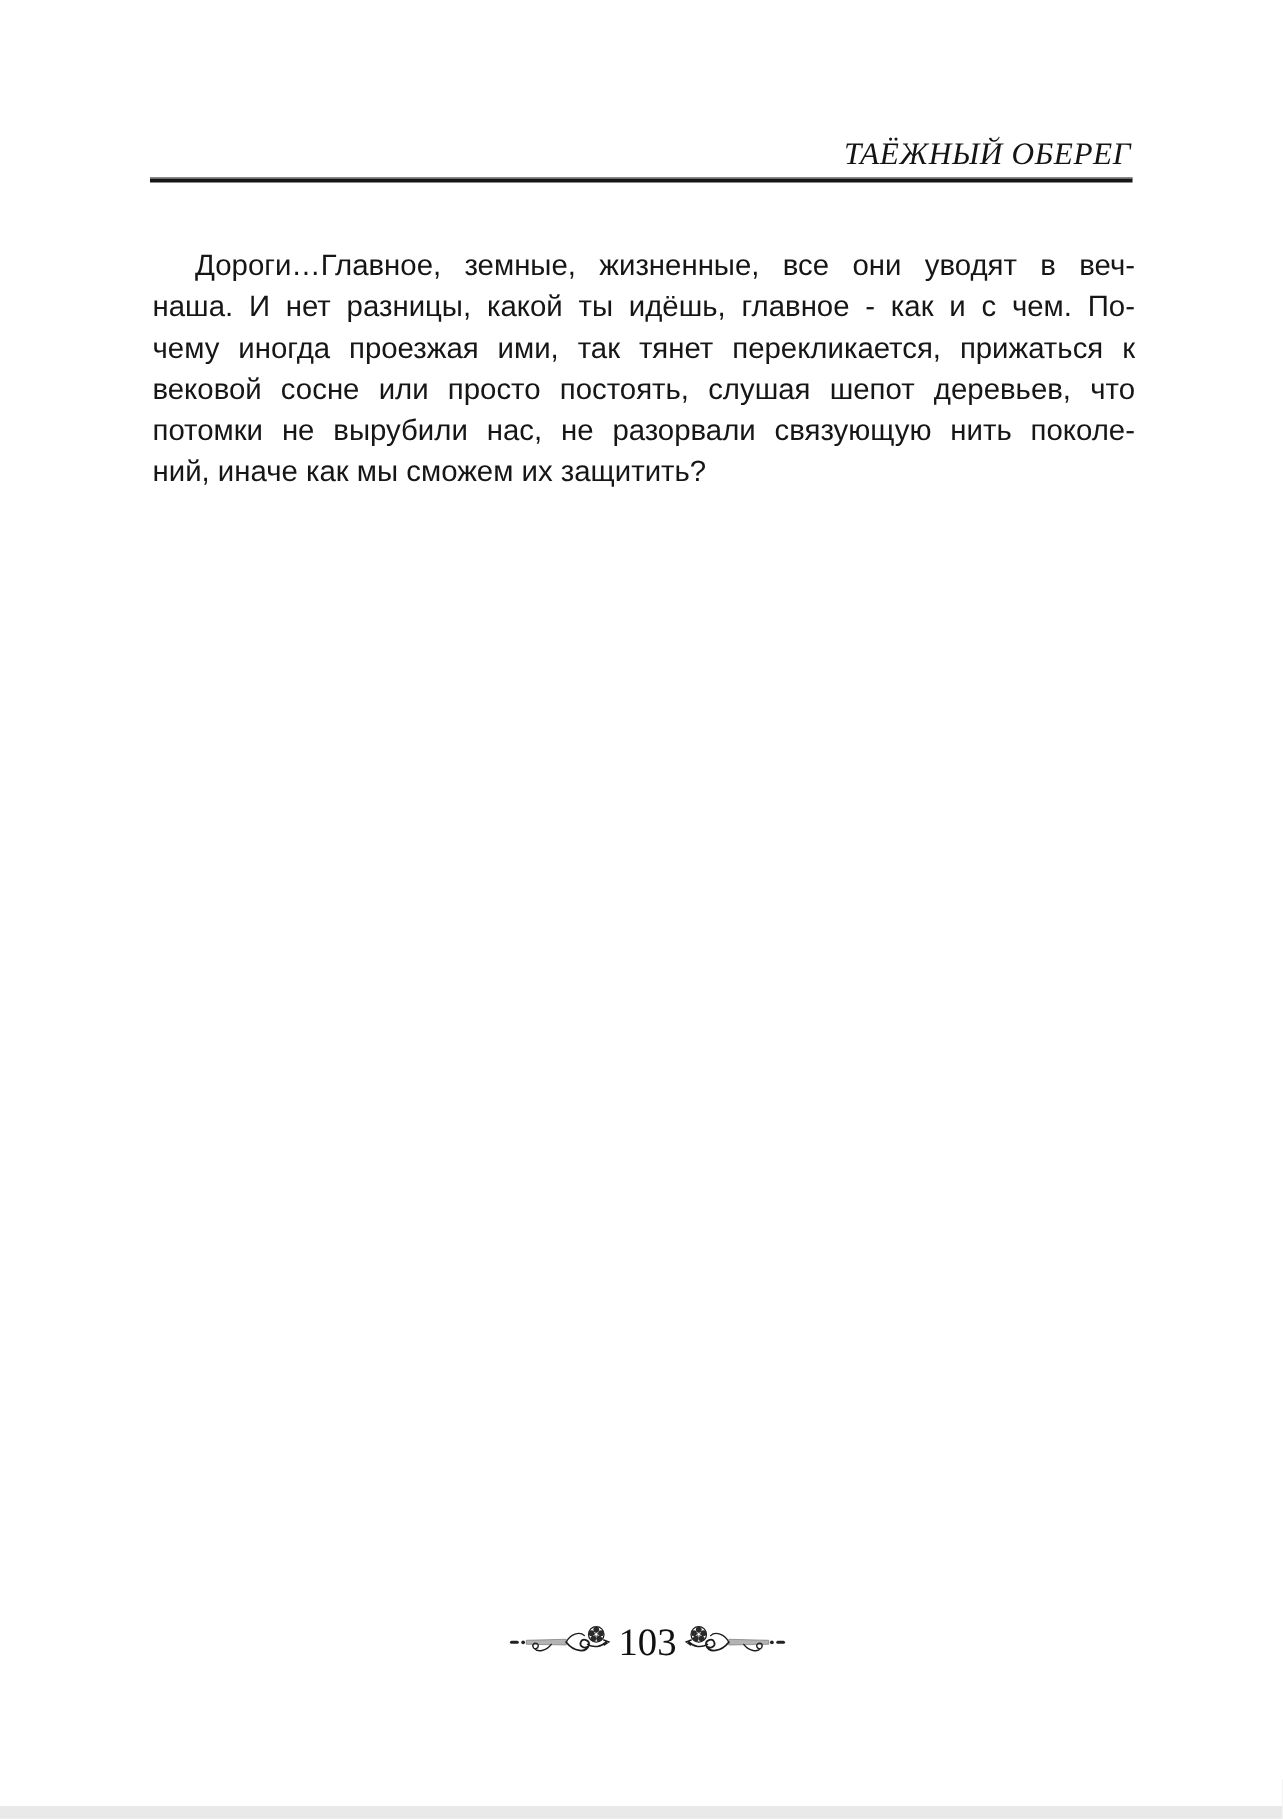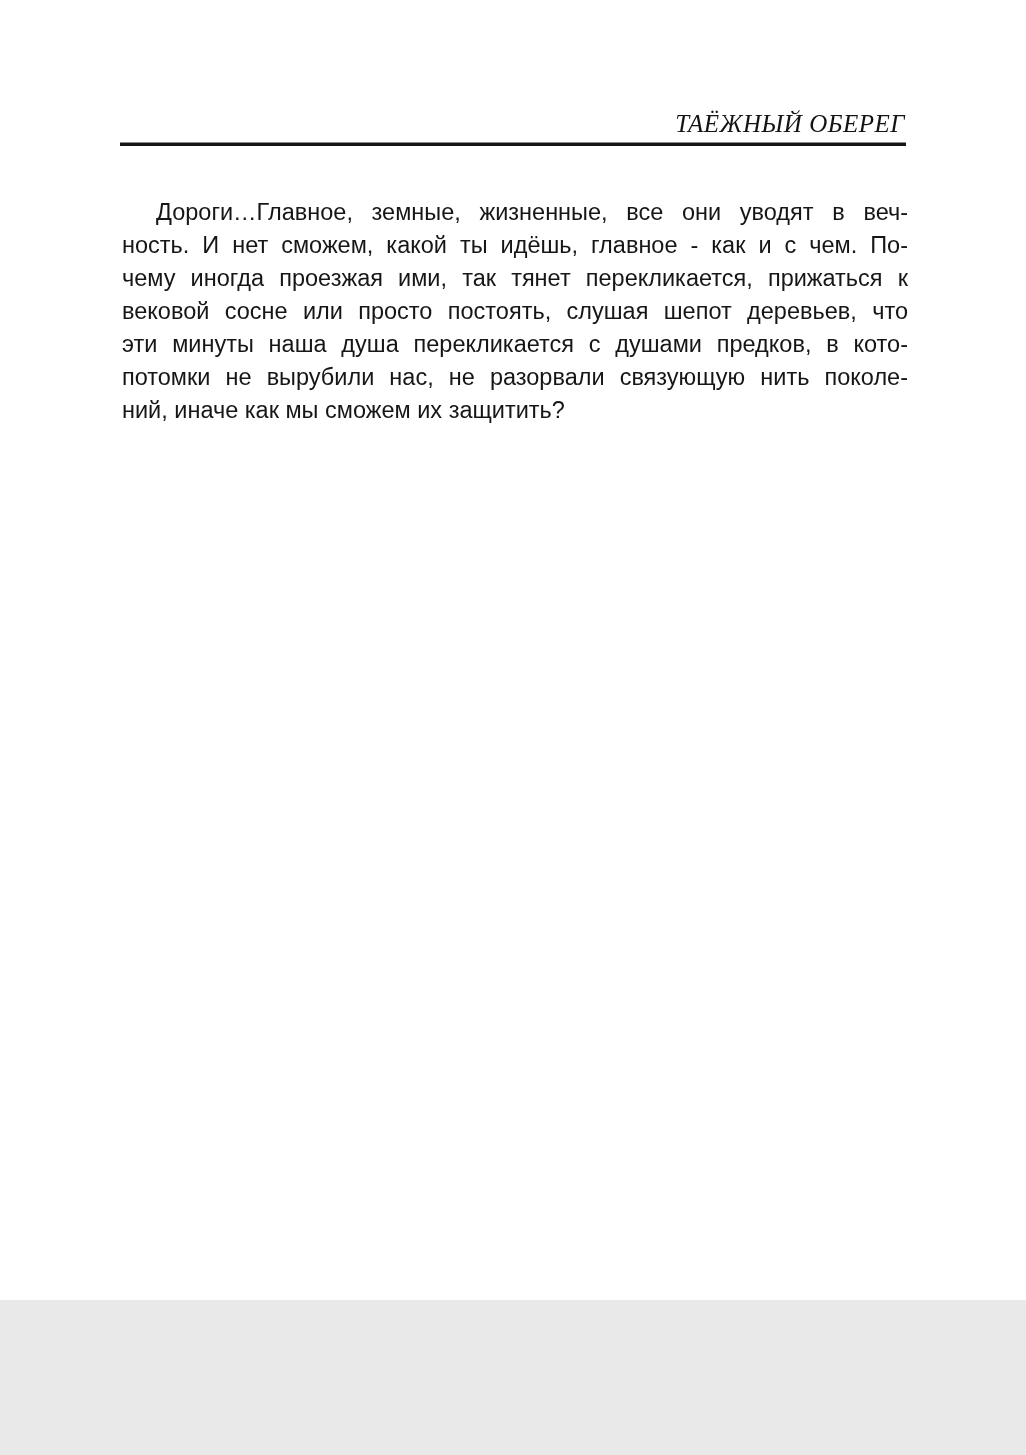--- a/index.html
+++ b/index.html
@@ -1,20 +1,20 @@
 <!DOCTYPE html>
 <html><head>
 <meta charset="utf-8">
 <style>
   * { margin: 0; padding: 0; box-sizing: border-box; }
   html, body { background: #e9e9e9; }
   .page {
     position: relative;
     width: 1026px;
-    height: 1300px;
+    height: 1445px;
     margin: 0 auto;
     background: #ffffff;
     overflow: hidden;
     font-family: "Liberation Sans", "DejaVu Sans", sans-serif;
     color: #1a1a1a;
   }
   .running-header {
     position: absolute;
     top: 110px;
     left: 120px;
@@ -76,24 +76,23 @@
 <body>
 
 <div class="page">
 
   <div class="running-header">ТАЁЖНЫЙ ОБЕРЕГ</div>
 
   <div class="header-rule"></div>
 
   <div class="body-text">
     <div class="line first">Дороги…Главное, земные, жизненные, все они уводят в веч-</div>
-    <div class="line">ность. И нет сможем, какой ты идёшь, главное - как и с чем. По-</div>
+    <div class="line">наша. И нет разницы, какой ты идёшь, главное - как и с чем. По-</div>
     <div class="line">чему иногда проезжая ими, так тянет перекликается, прижаться к</div>
     <div class="line">вековой сосне или просто постоять, слушая шепот деревьев, что</div>
-    <div class="line">эти минуты наша душа перекликается с душами предков, в кото-</div>
     <div class="line">потомки не вырубили нас, не разорвали связующую нить поколе-</div>
     <div class="line last">ний, иначе как мы сможем их защитить?</div>
   </div>
 
   <div class="footer-ornament">
 
     <svg class="flourish left" viewBox="0 0 82 40" xmlns="http://www.w3.org/2000/svg">
 
       <rect x="1" y="18.6" width="7" height="2.4" rx="1.2" fill="#222"></rect>
       <circle cx="11.5" cy="19.8" r="1.5" fill="#222"></circle>

